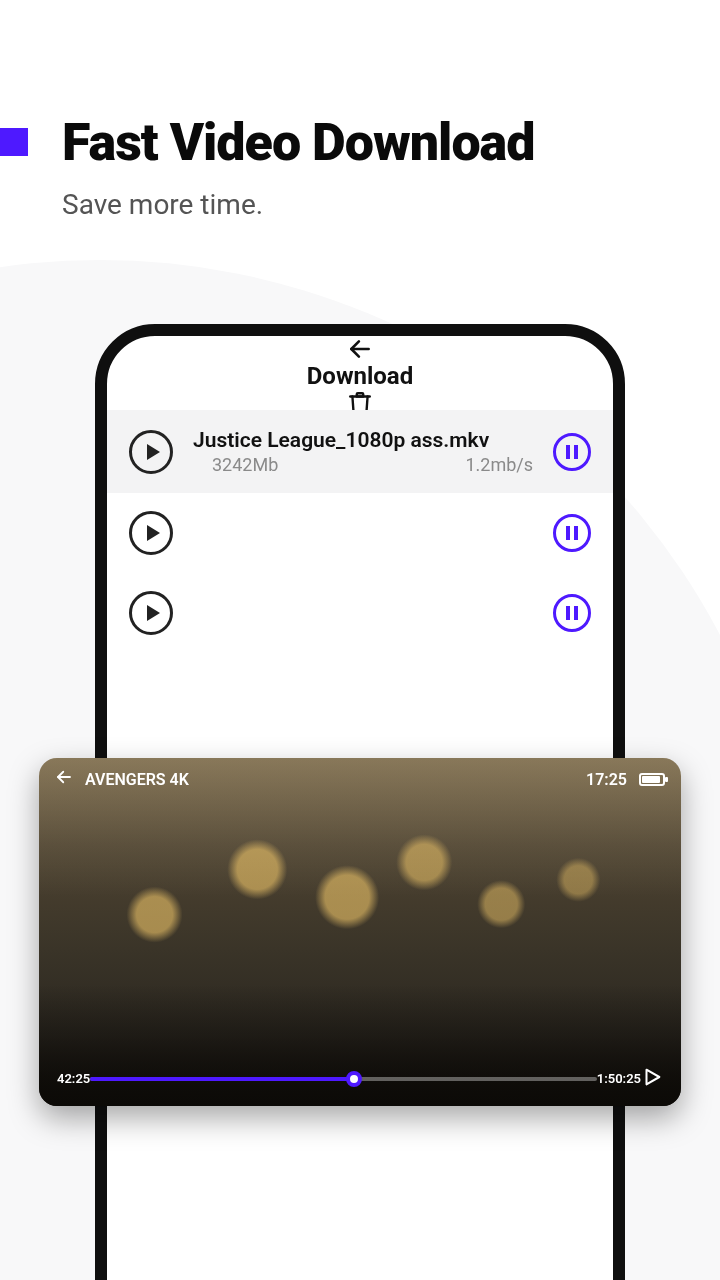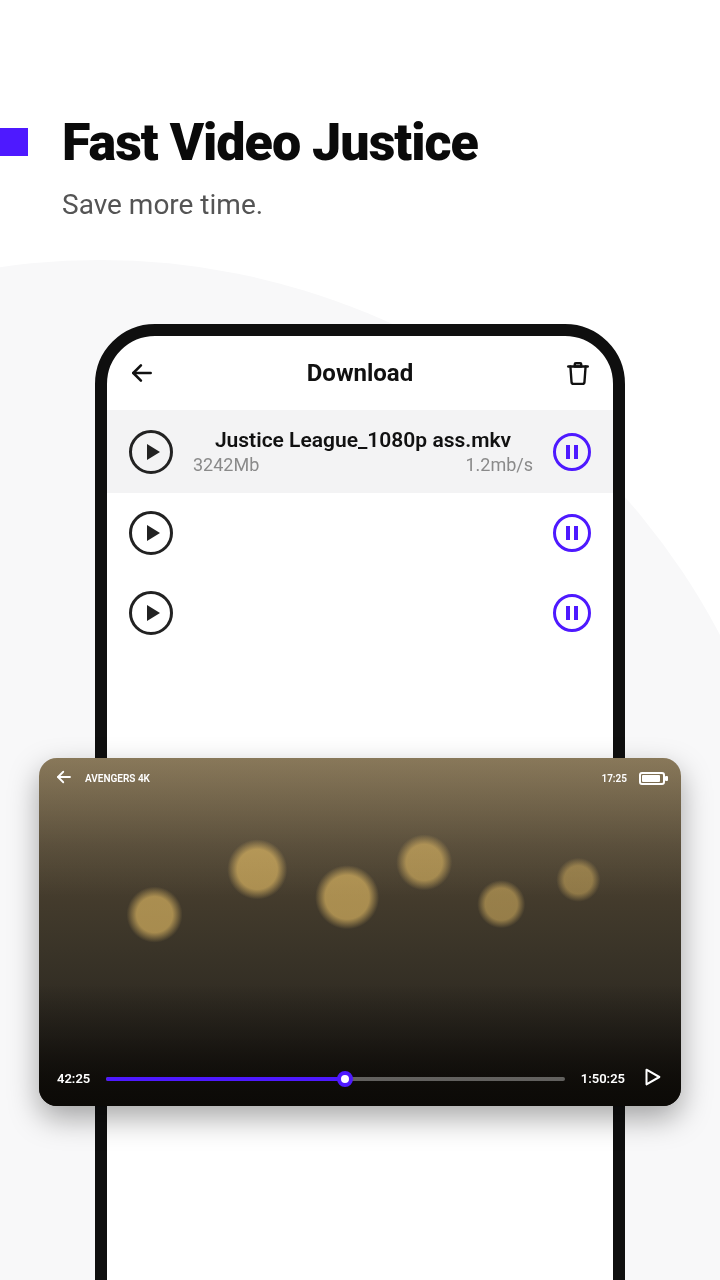--- a/index.html
+++ b/index.html
@@ -54,20 +54,21 @@
     z-index:1;
   }
   .phone-inner {
     width: 100%; height: 100%;
     display: flex; flex-direction: column;
   }
   .dl-header {
     height: 74px;
     display:flex; align-items:center; justify-content:space-between;
     padding: 0 22px;
+    flex-direction: column;
   }
   .dl-header .title {
     font-size: 24px;
     font-weight: 700;
     color:#111;
   }
   .icon-btn { display:flex; align-items:center; justify-content:center; }
   .list { }
   .row {
     display:flex; align-items:center;
@@ -77,25 +78,25 @@
   .row.highlight { background:#f3f3f4; }
   .play-circle {
     width:44px; height:44px; flex:0 0 44px;
     border:3px solid #222; border-radius:50%;
     display:flex; align-items:center; justify-content:center;
   }
   .tri { width:0;height:0;border-left:13px solid #222;border-top:8px solid transparent;border-bottom:8px solid transparent; margin-left:4px;}
   .info { flex:1; min-width:0; }
   .fname {
     font-size:21px; font-weight:600; color:#111;
-    white-space:nowrap; overflow:hidden; text-overflow:ellipsis;text-align:center;
+    white-space:nowrap; overflow:hidden; text-overflow:ellipsis;
   }
   .meta {
     display:flex; justify-content:space-between;
-    font-size:18px; color:#8a8a8a; margin-top:2px;
+    font-size:18px; color:#8a8a8a; margin-top:2px;margin-left:19px;
   }
   .pause-circle {
     width:38px; height:38px; flex:0 0 38px;
     border:3px solid #4e19ff; border-radius:50%;
     display:flex; align-items:center; justify-content:center;
     gap:4px;
   }
   .pause-circle span{ width:4px; height:14px; background:#4e19ff; }
 
   
@@ -119,51 +120,51 @@
       radial-gradient(circle at 48% 40%, rgba(255,210,110,0.55) 0 22px, transparent 32px),
       radial-gradient(circle at 60% 30%, rgba(255,210,110,0.5) 0 18px, transparent 28px),
       radial-gradient(circle at 72% 42%, rgba(255,210,110,0.45) 0 16px, transparent 24px),
       radial-gradient(circle at 84% 35%, rgba(255,210,110,0.4) 0 14px, transparent 22px),
       linear-gradient(180deg, rgba(255,240,200,0.2) 0%, transparent 40%),
       linear-gradient(0deg, #0c0a07 0%, transparent 35%);
   }
   .vid-top {
     position:absolute; top:10px; left:16px; right:16px;
     display:flex; align-items:center; justify-content:space-between;
-    font-weight:600; font-size:10px;
+    font-weight:600; font-size:16px;
   }
   .vid-top .left { display:flex; align-items:center; gap:12px; }
   .battery {
     width:26px; height:13px; border:2px solid #fff; border-radius:3px; position:relative;
   }
   .battery::after{content:"";position:absolute;right:-5px;top:2px;width:3px;height:5px;background:#fff;border-radius:1px;}
   .battery .fill{position:absolute;left:1px;top:1px;bottom:1px;width:80%;background:#fff;border-radius:1px;}
   .vid-bottom {
     position:absolute; bottom:14px; left:18px; right:18px;
-    display:flex; align-items:center; gap:16px;
+    display:flex; align-items:center; 
   }
   .time { font-size:13px; font-weight:600; flex:0 0 auto;}
   .track {
     flex:1; height:4px; background:rgba(255,255,255,0.35); border-radius:2px; position:relative;
   }
   .prog {
     position:absolute; left:0; top:0; bottom:0; width:52%;
     background:#4e19ff; border-radius:2px;
   }
   .knob {
     position:absolute; left:52%; top:50%; width:16px; height:16px; margin:-8px 0 0 -8px;
     background:#fff; border:4px solid #4e19ff; border-radius:50%;
   }
 </style>
 </head>
 <body>
 
 <div class="bg-circle"></div>
 <div class="accent-bar"></div>
-<div class="headline">Fast Video Justice</div>
+<div class="headline">Fast Video Download</div>
 <div class="subhead">Save more time.</div>
 
 <div class="phone">
   <div class="phone-inner">
     <div class="dl-header">
       <div class="icon-btn">
         <svg width="26" height="26" viewBox="0 0 24 24" fill="none" stroke="#111" stroke-width="2.4" stroke-linecap="round" stroke-linejoin="round">
             <line x1="20" y1="12" x2="4" y2="12"></line>
             <polyline points="11 5 4 12 11 19"></polyline>
           </svg>

